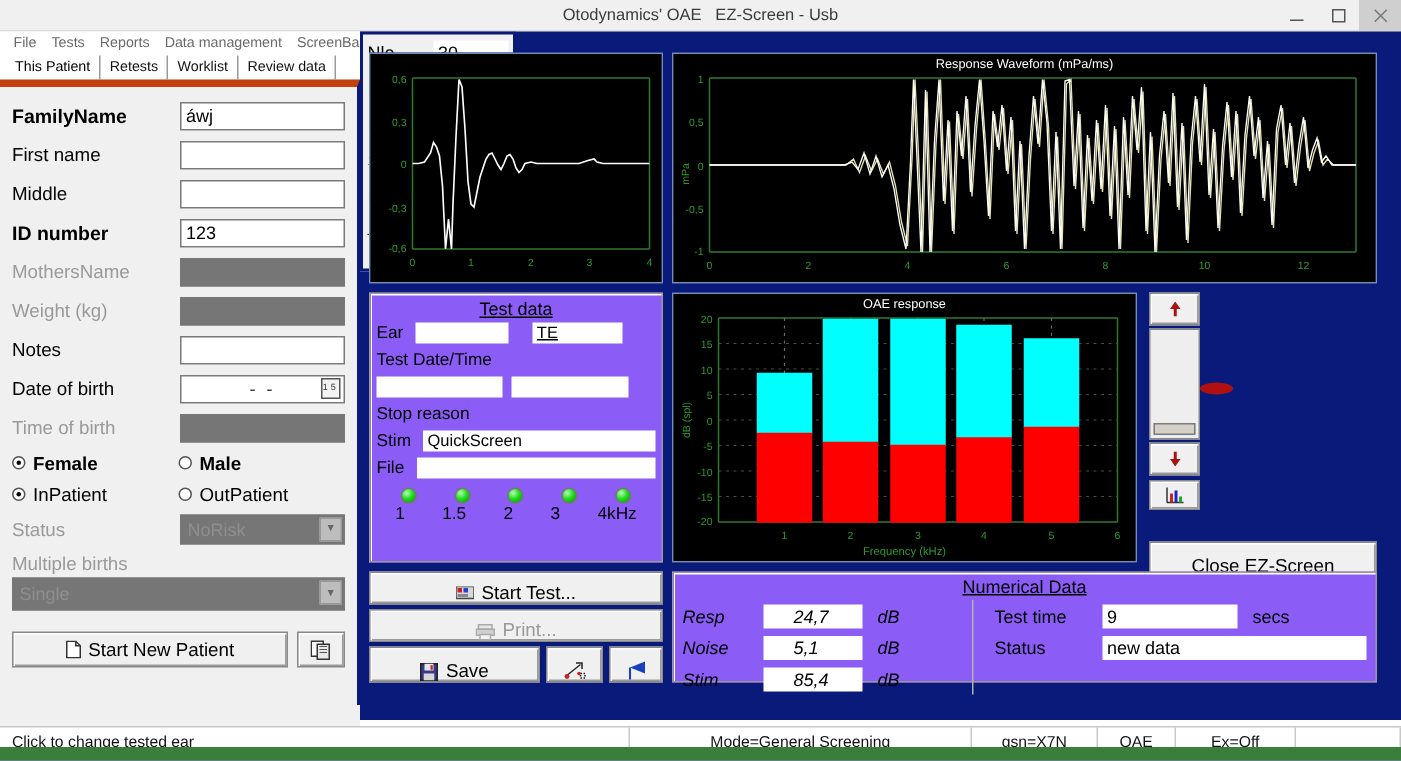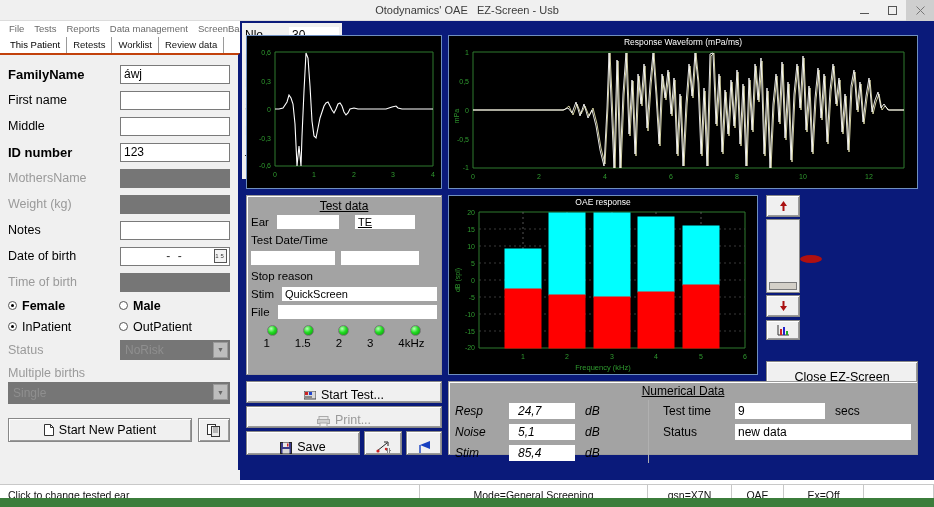--- a/index.html
+++ b/index.html
@@ -42,21 +42,21 @@
     position:absolute; left:0; top:36px; width:240px; height:17px;
     background:#ffffff; display:flex; align-items:flex-end;
     font-size:9.5px; padding-left:4px;
   }
   .tab { padding:1px 6px 2px 6px; border-right:1px solid #9a9a9a; color:#111;
          white-space:nowrap; line-height:13px; }
   .tab.active { font-weight:400; color:#000; border-bottom:none; }
 
   .leftpanel {
     position:absolute; left:0; top:53px; width:240px; height:427px;
-    background:#f0f0f0; border-top:2px solid #c2410c; border-right:2px solid #0a1a7a;
+    background:#f0f0f0; border-top:5px solid #c2410c; border-right:2px solid #0a1a7a;
     padding:6px 8px 0 8px;
   }
   .frow { display:flex; align-items:center; height:26px; }
   .flabel { font-size:12.5px; color:#000; width:112px; white-space:nowrap; }
   .flabel.bold { font-weight:bold; font-size:13px; }
   .flabel.dim { color:#9a9a9a; }
   .finput {
     flex:1; height:19px; background:#ffffff; border:1px solid #7a7a7a;
     font-size:12px; padding:0 3px; line-height:17px; color:#000;
   }
@@ -107,21 +107,21 @@
                 font-size:8.5px; color:#ffffff; }
 
   
   #stimulus { left:6px; top:14px; width:196px; height:154px; }
   
   #response { left:208px; top:14px; width:470px; height:154px; }
   
   #oae { left:208px; top:174px; width:310px; height:180px; }
 
   .panel {
-    position:absolute; background:#a3a3a3; border:1px solid #9a9a9a;
+    position:absolute; background:#8b5cf6; border:1px solid #9a9a9a;
     box-shadow: inset 1px 1px 0 #ffffff;
   }
   
   #testdata { left:6px; top:174px; width:196px; height:180px; }
   .tdtitle { text-align:center; font-size:12px; text-decoration:underline; margin-top:3px; }
   .tdrow { display:flex; align-items:center; height:18px; padding:0 4px; }
   .tdlabel { font-size:11.5px; white-space:nowrap; }
   .tdfield { background:#fff; border:none; height:14px; font-size:11px; padding:0 3px;
              line-height:14px; }
   .leds { display:flex; justify-content:space-around; padding:4px 8px 0 8px; }
@@ -165,21 +165,21 @@
   #flagbtn  { left:166px; top:410px; width:36px; height:24px; }
 
   
   #numdata { left:208px; top:360px; width:470px; height:74px; }
   .ndtitle { text-align:center; font-size:12px; text-decoration:underline; margin-top:2px; }
   .ndgrid { display:flex; padding:2px 6px 0 6px; }
   .ndleft { width:200px; border-right:1px solid #b0b0b0;font-style:italic; }
   .ndright { padding-left:14px; flex:1; }
   .ndrow { display:flex; align-items:center; height:21px; }
   .ndlabel { font-size:12px; width:54px; }
-  .ndval { background:#fff; height:16px; font-size:12px; padding:0 9px; line-height:16px; width:66px; }
+  .ndval { background:#fff; height:16px; font-size:12px; padding:0 20px; line-height:16px; width:66px; }
   .ndunit { font-size:12px; margin-left:10px; }
   .ndlabel2 { font-size:12px; width:72px; }
   .ndval2 { background:#fff; height:16px; font-size:12px; padding:0 3px; line-height:16px; width:90px; }
   .ndval3 { background:#fff; height:16px; font-size:12px; padding:0 3px; line-height:16px; width:176px; }
 
   
   .statusbar { position:absolute; left:0; top:484px; width:934px; height:20px;
                background:#ffffff; border-top:1px solid #c8c8c8; display:flex;
                font-size:10.5px; color:#111; align-items:center; }
   .sbcell { height:20px; display:flex; align-items:center; padding:0 8px;

